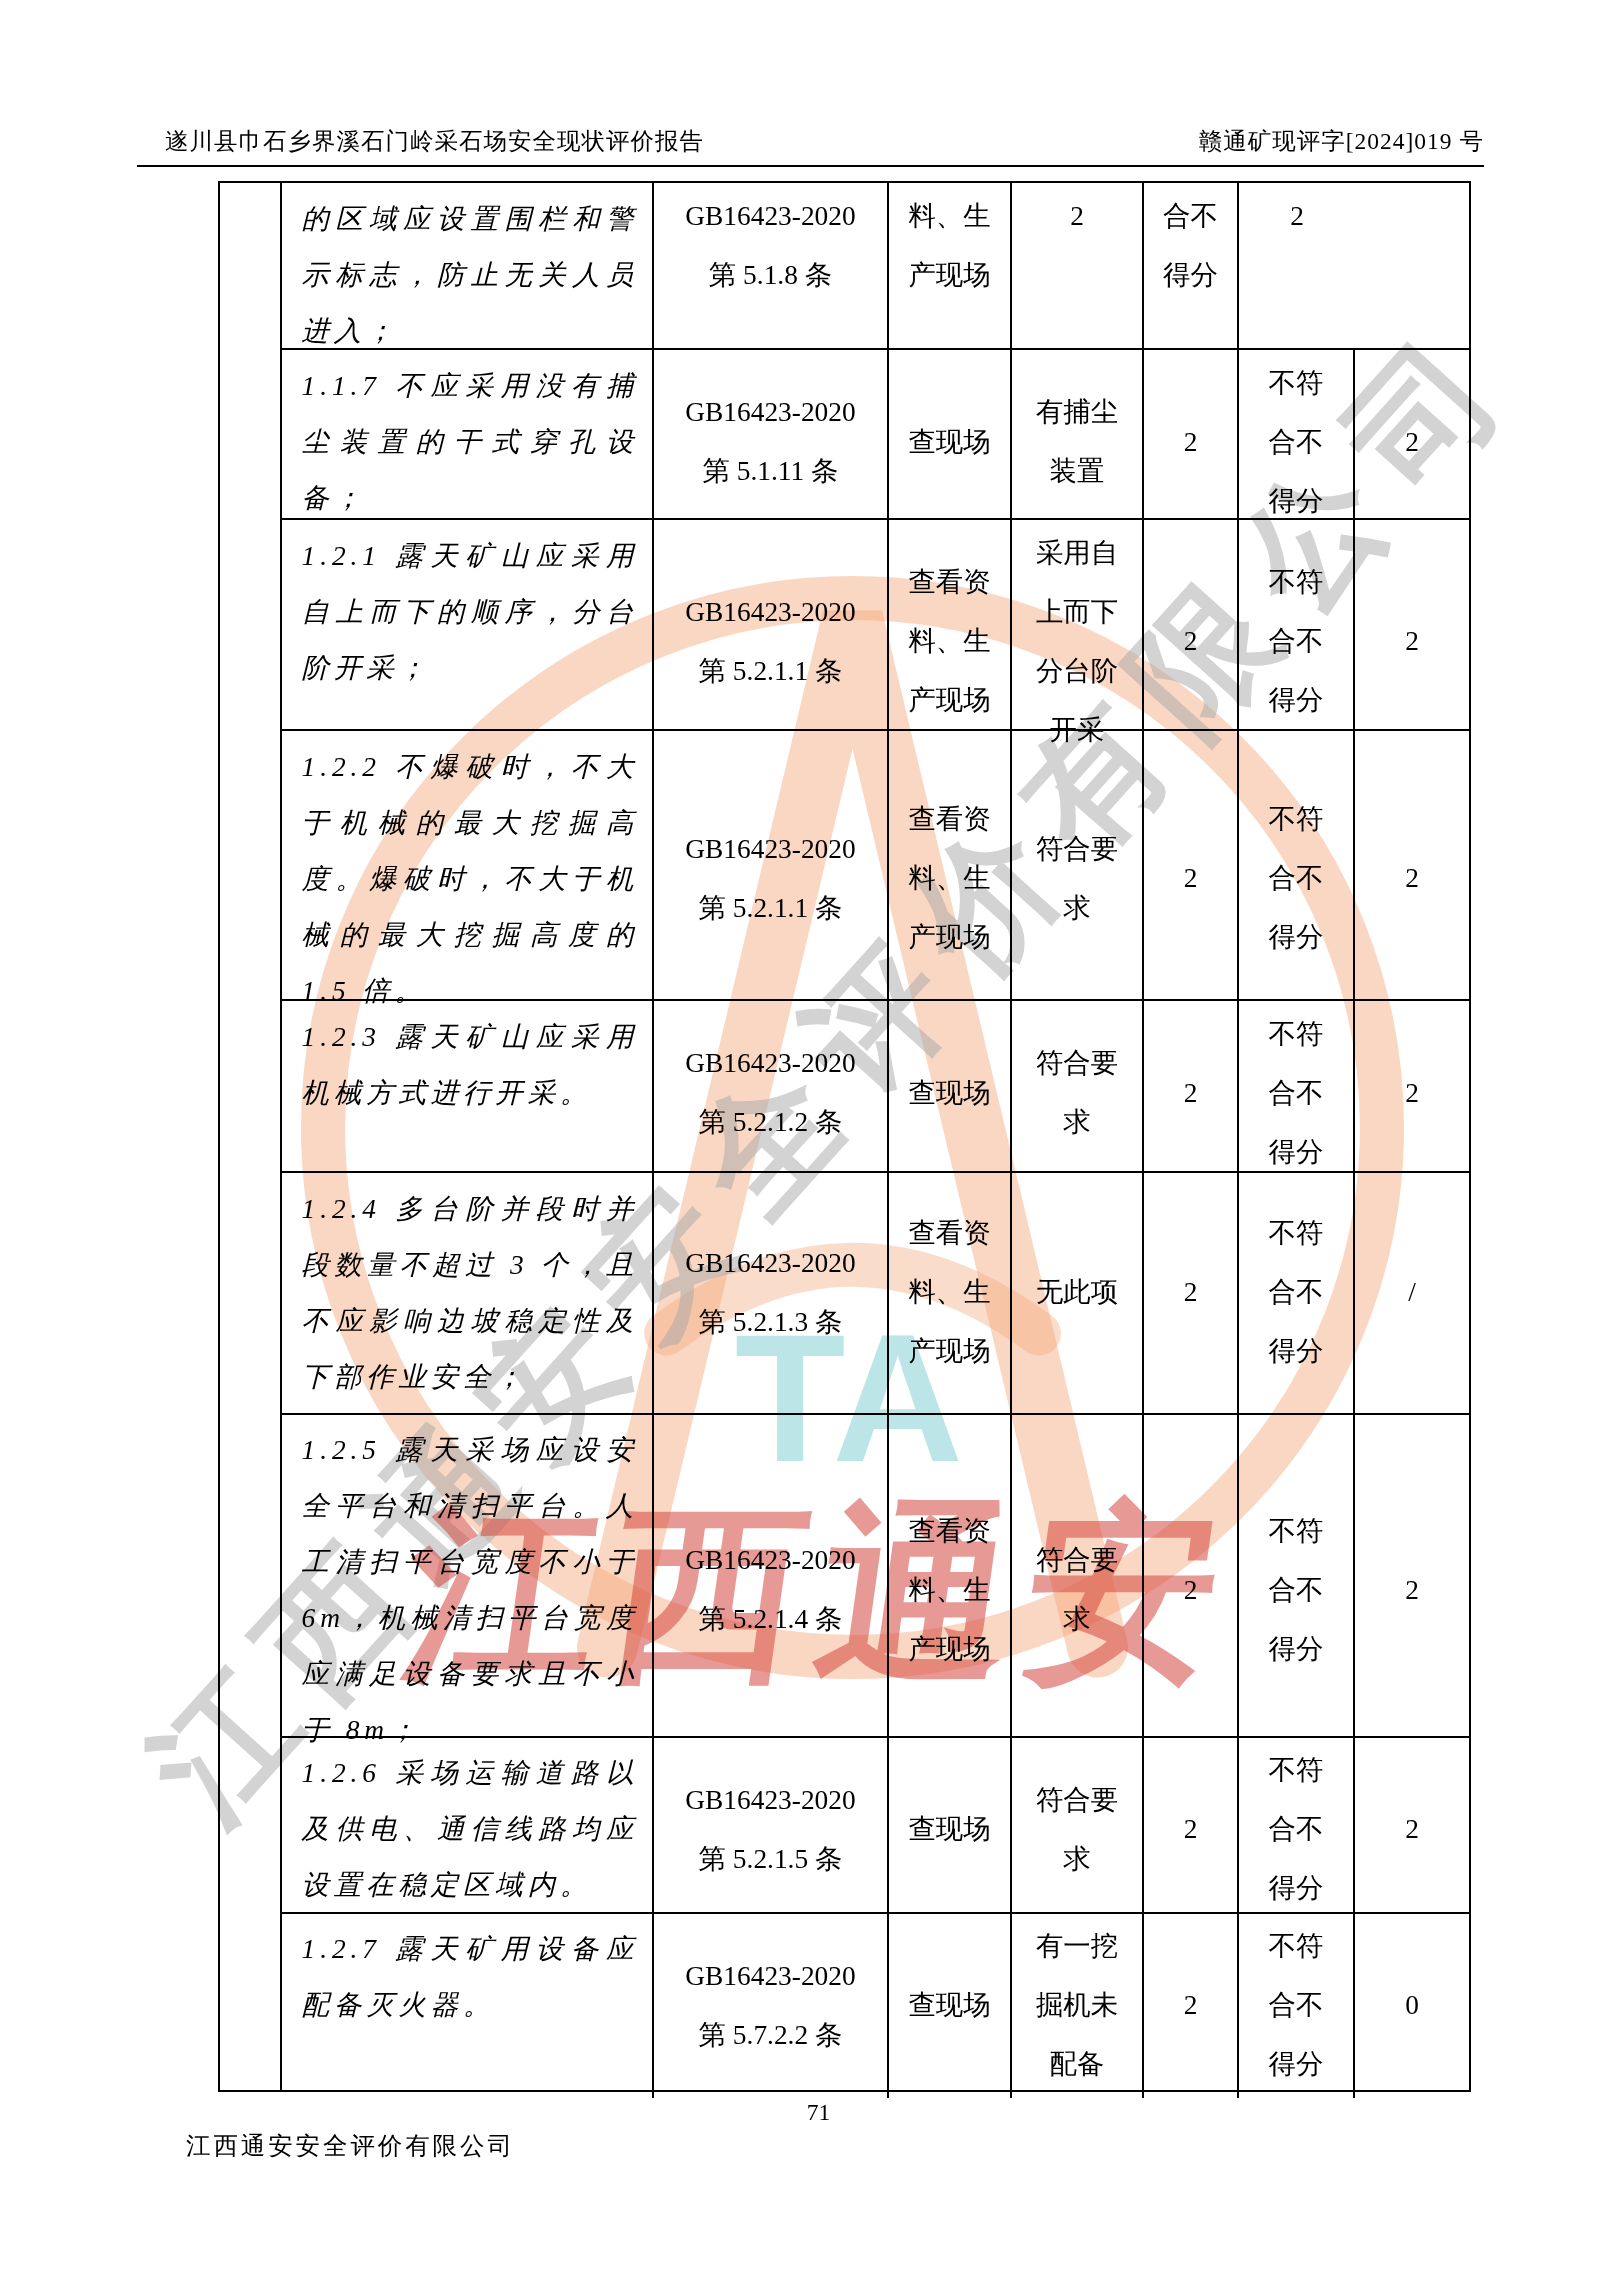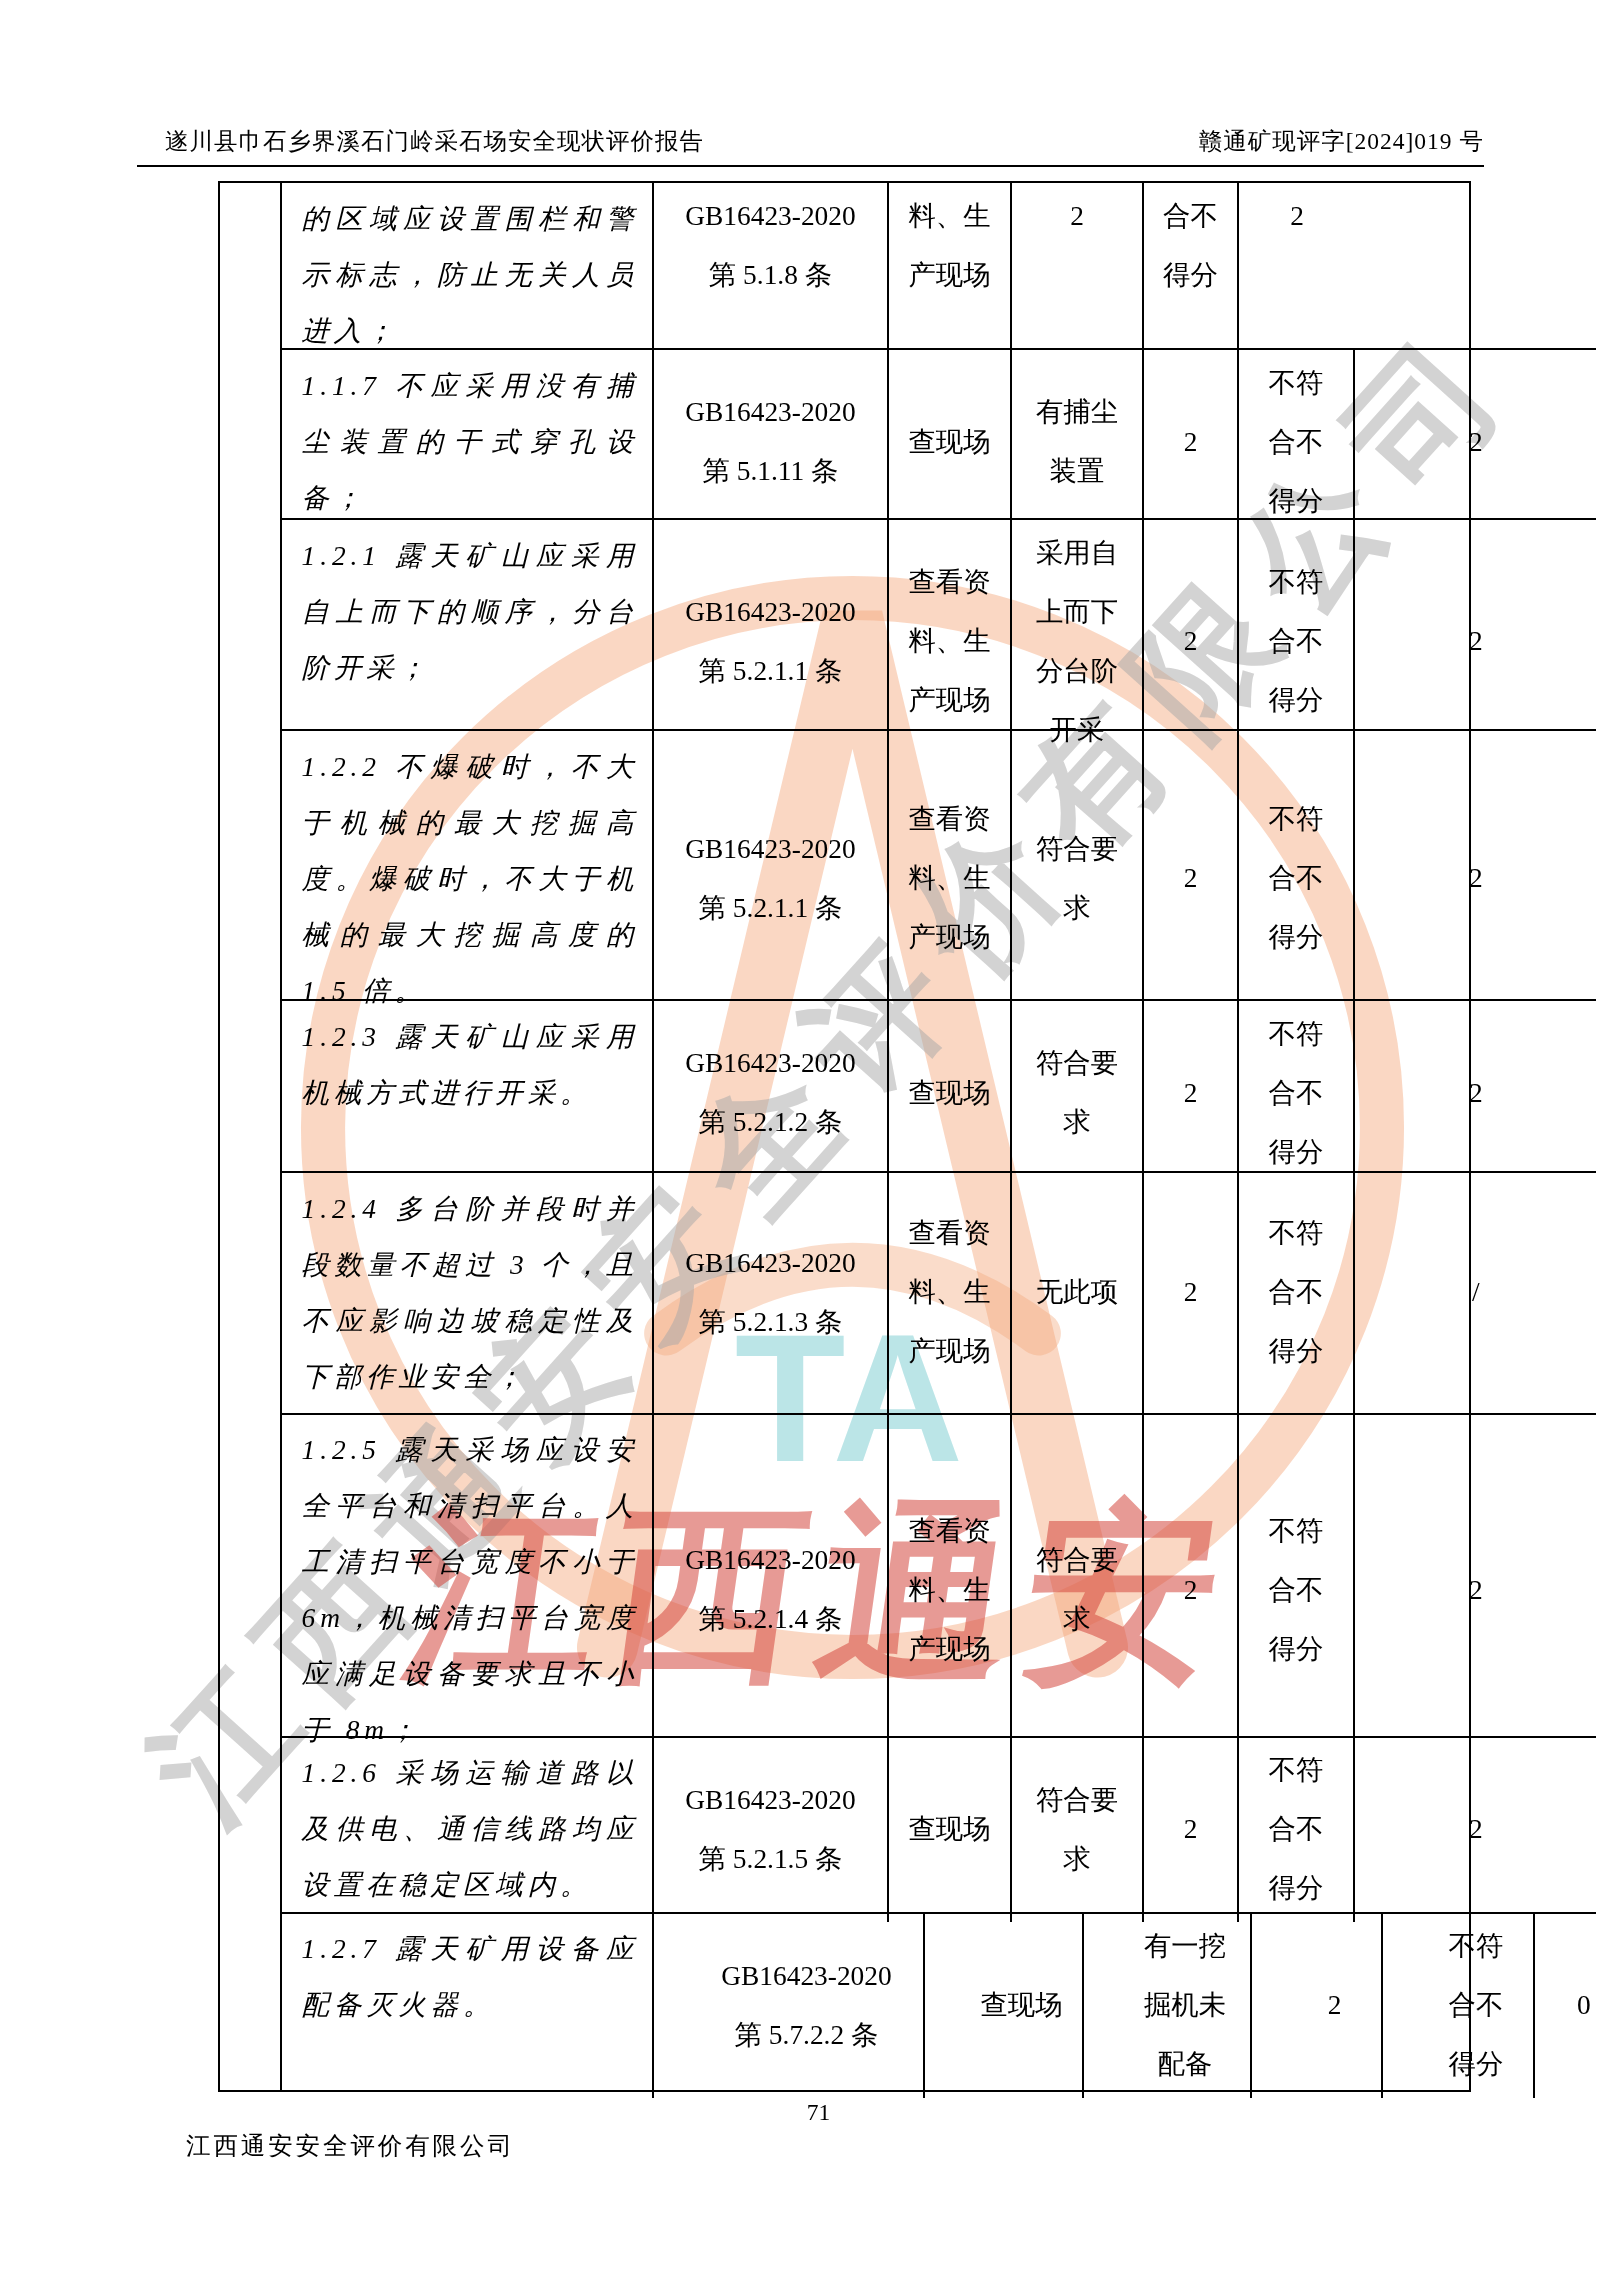--- a/index.html
+++ b/index.html
@@ -40,21 +40,21 @@
     position:absolute; left:218px; top:181px; width:1253px; height:1911px;
     border:2px solid #000; box-sizing:border-box; display:flex; z-index:1;
   }
   .firstcol { flex:none; width:62px; border-right:2px solid #000; box-sizing:border-box; }
   .rows { flex:1; display:flex; flex-direction:column; }
   .row {
     display:grid; box-sizing:border-box;
     grid-template-columns:372px 235px 123px 132px 95px 116px 1fr;
     border-bottom:2px solid #000;
   }
-  .row:last-child { border-bottom:none;gap:36px; }
+  .row:last-child { border-bottom:none; }
   .r0{height:167px} .r1{height:170px} .r2{height:211px} .r3{height:270px}
   .r4{height:172px} .r5{height:294px} .r6{height:323px} .r7{height:176px} .r8{height:184px}
   .cell {
     border-right:2px solid #000; box-sizing:border-box;
     display:flex; align-items:center; justify-content:center;
     text-align:center; font-size:27.4px; line-height:59px;
     white-space:pre-line; padding:3.9px 5.9px;
   }
   .cell:last-child { border-right:none; }
   .cell.content {

